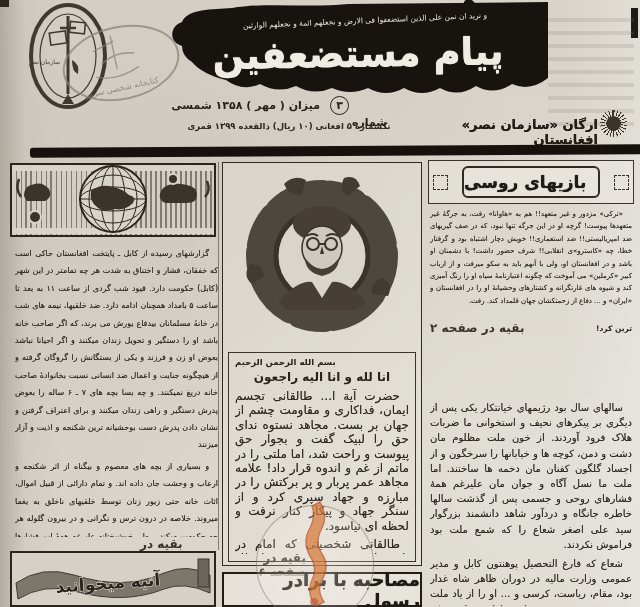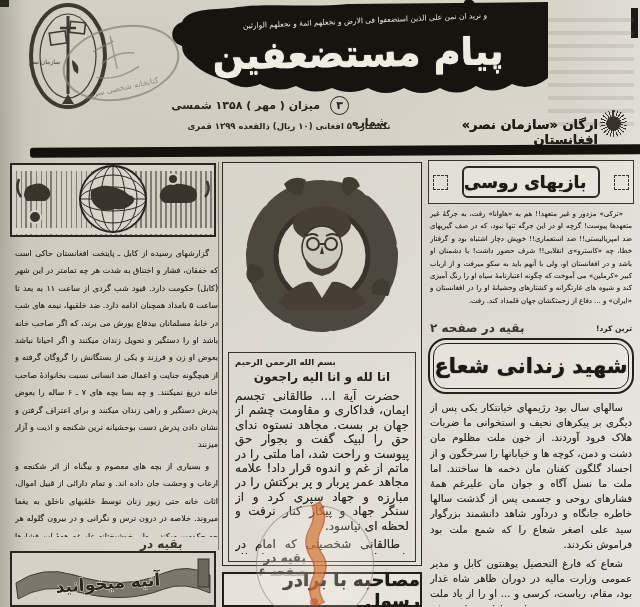--- a/index.html
+++ b/index.html
@@ -159,25 +159,20 @@
   </div>
 
   <div class="abs body-text" style="left:430px;top:208px;width:202px;height:112px;font-size:7px;line-height:12.4px;">
     <p>«ترکی» مزدور و غیر متعهد!! هم به «هاوانا» رفت، به جرگهٔ غیر متعهدها پیوست! گرچه او در این جرگه تنها نبود، که در صف گیریهای ضد امپریالیستی!! ضد استعماری!! خویش دچار اشتباه بود و گرفتار خطا، چه «کاسترو»ی انقلابی!! شرف حضور داشت! با دشمنان او باشد و در افغانستان او، ولی با آنهم باید به سکو میرفت و از ارباب کبیر «کرملین» می آموخت که چگونه اعتبارنامهٔ سیاه او را رنگ آمیزی کند و شیوه های غارتگرانه و کشتارهای وحشیانهٔ او را در افغانستان و «ایران» و ... دفاع از زحمتکشان جهان قلمداد کند. رفت.</p>
   </div>
   <div class="abs rtl" style="left:430px;top:321px;width:202px;display:flex;justify-content:space-between;align-items:center;">
     <span style="font-size:7.5px;font-weight:700;color:#2a251e;">ترین کرد!</span>
     <span class="smallcont">بقیه در صفحه ۲</span>
   </div>
 
-  <div class="abs" style="left:428px;top:338px;width:206px;height:56px;border:2.5px solid #24201a;border-radius:18px;background:rgba(236,233,226,.55);
-              display:flex;align-items:center;justify-content:center;">
-    <div style="position:absolute;inset:3px;border:1px solid #24201a;border-radius:13px;"></div>
-    <span class="rtl" style="font-size:21px;font-weight:700;color:#1c1813;text-shadow:0 0 1px #1c1813;position:relative;">شهید زندانی شعاع</span>
-  </div>
 
   <div class="abs body-text" style="left:430px;top:400px;width:202px;height:206px;font-size:10px;line-height:15.2px;">
     <p>سالهای سال بود رژیمهای خیانتکار یکی پس از دیگری بر پیکرهای نحیف و استخوانی ما ضربات هلاک فرود آوردند. از خون ملت مظلوم مان دشت و دمن، کوچه ها و خیابانها را سرخگون و از اجساد گلگون کفنان مان دخمه ها ساختند. اما ملت ما نسل آگاه و جوان مان علیرغم همهٔ فشارهای روحی و جسمی پس از گذشت سالها خاطره جانگاه و دردآور شاهد دانشمند بزرگوار سید علی اصغر شعاع را که شمع ملت بود فراموش نکردند.</p>
     <p>شعاع که فارغ التحصیل پوهنتون کابل و مدیر عمومی وزارت مالیه در دوران ظاهر شاه غدار بود، مقام، ریاست، کرسی و ... او را از یاد ملت محروم و مستضعف مان غافل نساخت که همواره در راه خدا و راه رهائی ملت تحت ستم افغانستان گام برداشت و سخن گفت و به نفع آنان فریاد کشید. در میان توده ها رفت، بدردهای آنان گوش فراداد. عمیق نگریست، نیک اندیشید و به رنجها و نیازهای شان از نزدیک آشنا شد.</p>
 
   </div>
 
   <div class="abs" style="left:256px;top:505px;width:118px;height:118px;border-radius:50%;
               border:1px solid rgba(125,112,92,.55);
               background:radial-gradient(circle, rgba(255,249,240,.30), rgba(255,249,240,.10));"></div>

